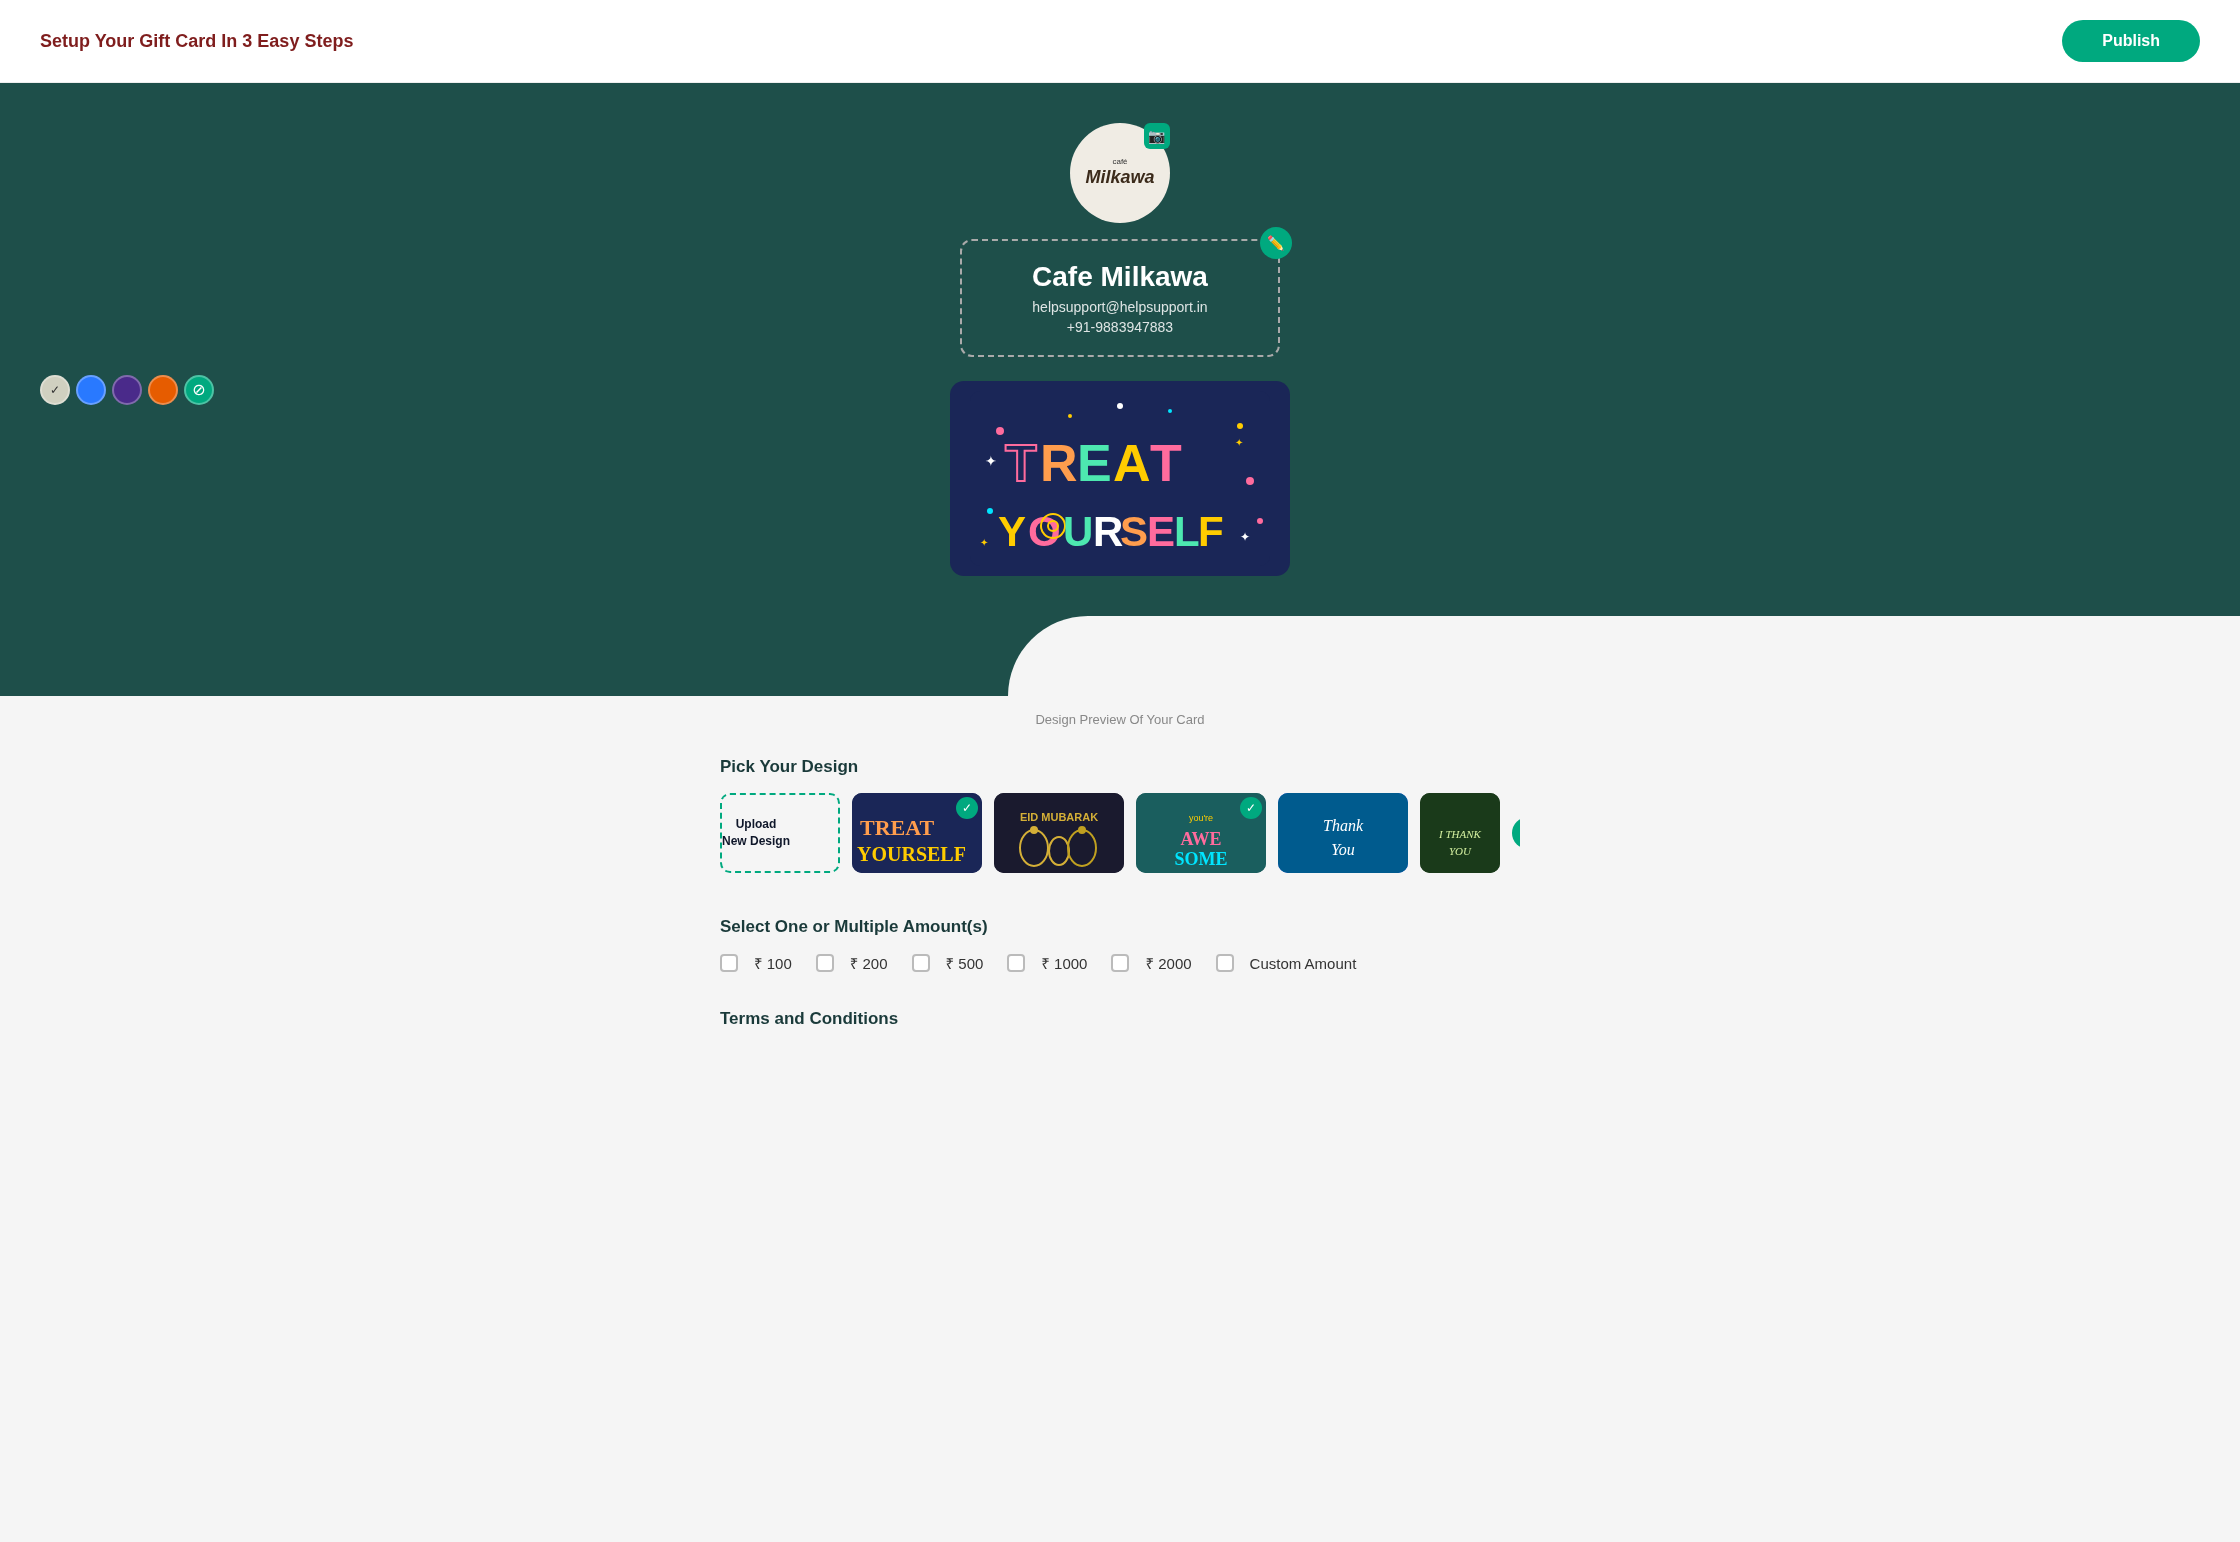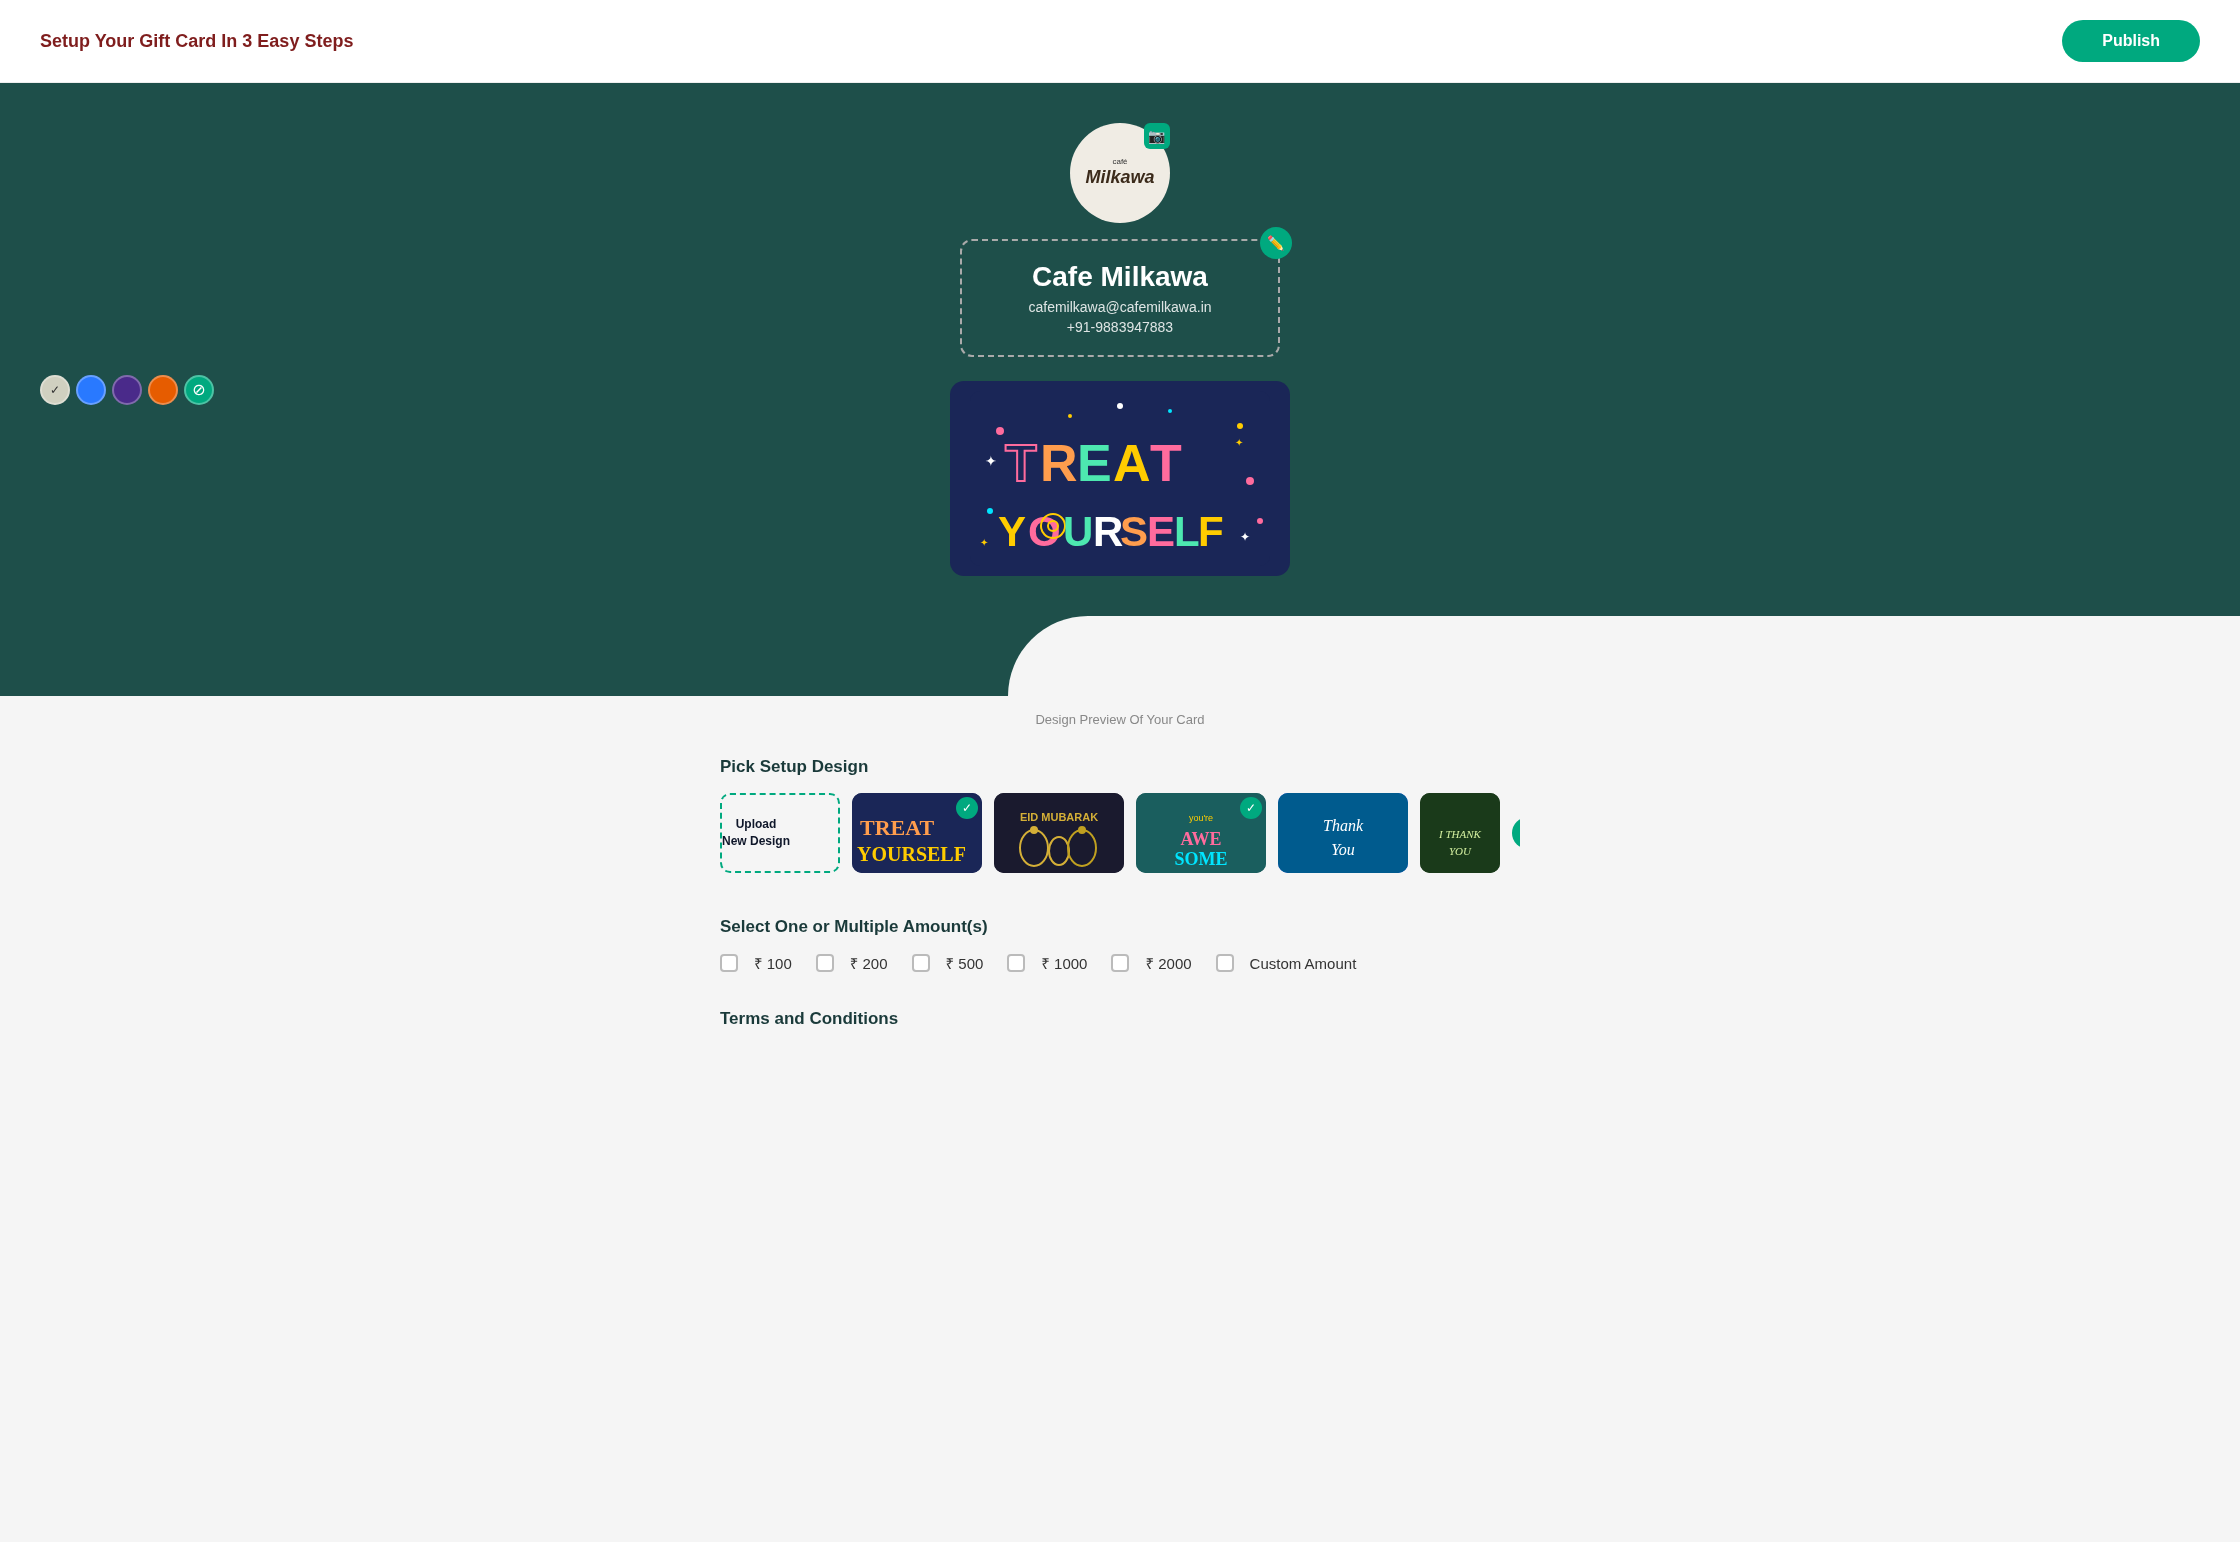--- a/index.html
+++ b/index.html
@@ -358,21 +358,21 @@
           <div class="cafe-text">café</div>
           <div class="milkawa-text">Milkawa</div>
         </div>
       </div>
       <div class="camera-badge">📷</div>
     </div>
 
     <div class="business-card">
       <div class="edit-badge">✏️</div>
       <div class="business-name">Cafe Milkawa</div>
-      <div class="business-email">cafemilkawa@cafemilkawa.in</div>
+      <div class="business-email">helpsupport@helpsupport.in</div>
       <div class="business-phone">+91-9883947883</div>
     </div>
 
     <div class="card-preview-wrapper">
       <div class="card-preview">
         <div class="treat-yourself-art">
           <svg width="300" height="175" viewBox="0 0 300 175" xmlns="http://www.w3.org/2000/svg">
 
             <rect width="300" height="175" fill="#1a2657" rx="10"></rect>
 
@@ -413,21 +413,21 @@
     </div>
 
   </div>
 
   <div class="content-area">
     <div class="centered-content">
 
       <p class="preview-label" style="margin-top:16px;">Design Preview Of Your Card</p>
 
       <div>
-        <div class="section-title">Pick Setup Design</div>
+        <div class="section-title">Pick Your Design</div>
         <div class="design-picker">
 
           <div class="upload-card">
             <span>Upload<br>New Design</span>
           </div>
 
           <div class="design-thumb">
             <div class="design-thumb-bg thumb-treat">
               <svg width="130" height="80" viewBox="0 0 130 80" xmlns="http://www.w3.org/2000/svg">
                 <rect width="130" height="80" fill="#1a2657"></rect>

